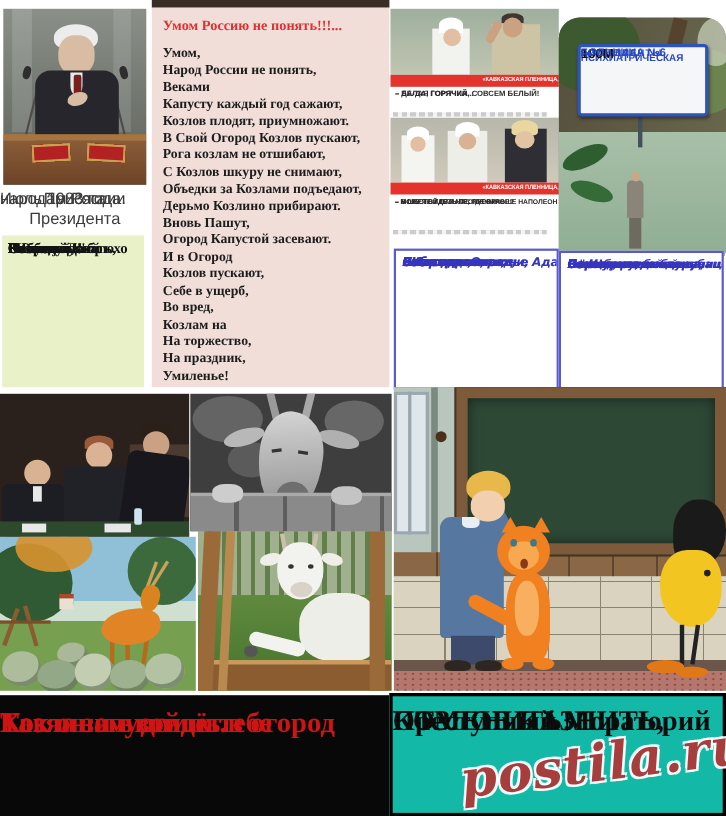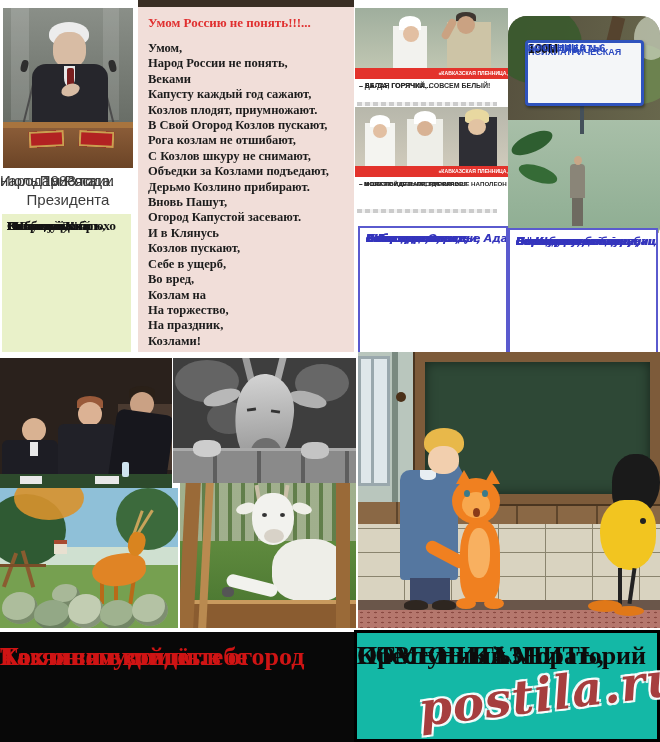--- a/index.html
+++ b/index.html
@@ -303,28 +303,28 @@
     <div class="pl">Веками</div>
     <div class="pl">Капусту каждый год сажают,</div>
     <div class="pl">Козлов плодят, приумножают.</div>
     <div class="pl">В Свой Огород Козлов пускают,</div>
     <div class="pl">Рога козлам не отшибают,</div>
     <div class="pl">С Козлов шкуру не снимают,</div>
     <div class="pl">Объедки за Козлами подъедают,</div>
     <div class="pl">Дерьмо Козлино прибирают.</div>
     <div class="pl">Вновь Пашут,</div>
     <div class="pl">Огород Капустой засевают.</div>
-    <div class="pl">И в Клянусь</div>
+    <div class="pl">И в Огород</div>
     <div class="pl">Козлов пускают,</div>
     <div class="pl">Себе в ущерб,</div>
     <div class="pl">Во вред,</div>
     <div class="pl">Козлам на</div>
     <div class="pl">На торжество,</div>
     <div class="pl">На праздник,</div>
-    <div class="pl">Козлами!</div>
+    <div class="pl">Умиленье!</div>
   </div>
 
   <div class="still still1">
     <div class="s1-nurse"></div>
     <div class="s1-nursecap"></div>
     <div class="s1-nurseface"></div>
     <div class="s1-man"></div>
     <div class="s1-manhair"></div>
     <div class="s1-manface"></div>
     <div class="s1-arm"></div>

